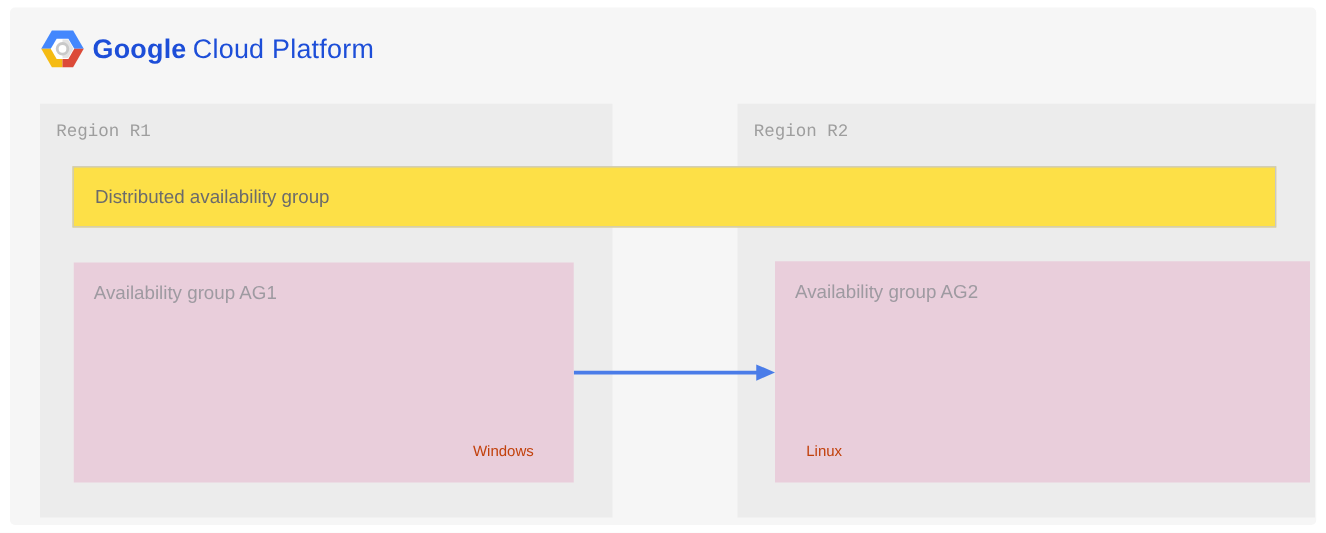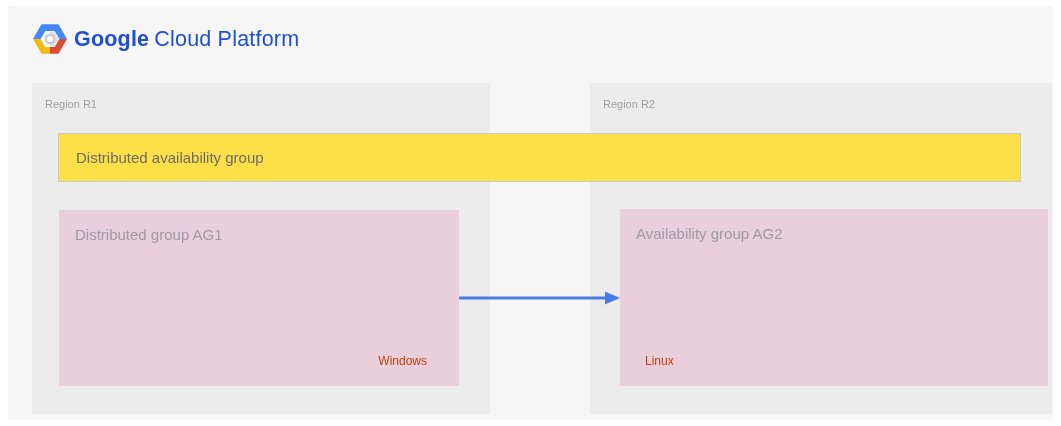--- a/index.html
+++ b/index.html
@@ -41,22 +41,23 @@
     position: absolute;
     top: 77px;
     height: 331px;
     background: #ececec;
   }
   .region-r1 { left: 24px; width: 458px; }
   .region-r2 { left: 582px; width: 462px; }
   .region-label {
     position: absolute;
     left: 13px; top: 15px;
-    font-size: 11px;
+    font-size: 14px;
     color: #9e9e9e;
+    font-family: Liberation Mono, monospace;
   }
   .dag-box {
     position: absolute;
     left: 50px; top: 127px;
     width: 961px; height: 47px;
     background: #fde047;
     border: 1px solid #c8c8c8;
   }
   .dag-label {
     position: absolute;
@@ -117,21 +118,21 @@
 
     <div class="region region-r2">
       <div class="region-label">Region R2</div>
     </div>
 
     <div class="dag-box">
       <div class="dag-label">Distributed availability group</div>
     </div>
 
     <div class="ag-box ag1">
-      <div class="ag-label">Distributed group AG1</div>
+      <div class="ag-label">Availability group AG1</div>
       <div class="os-label os-windows">Windows</div>
     </div>
 
     <div class="ag-box ag2">
       <div class="ag-label">Availability group AG2</div>
       <div class="os-label os-linux">Linux</div>
     </div>
 
     <svg class="arrow-svg" width="161" height="16">
       <line x1="0" y1="8" x2="147" y2="8" stroke="#4a7ce8" stroke-width="3"></line>

